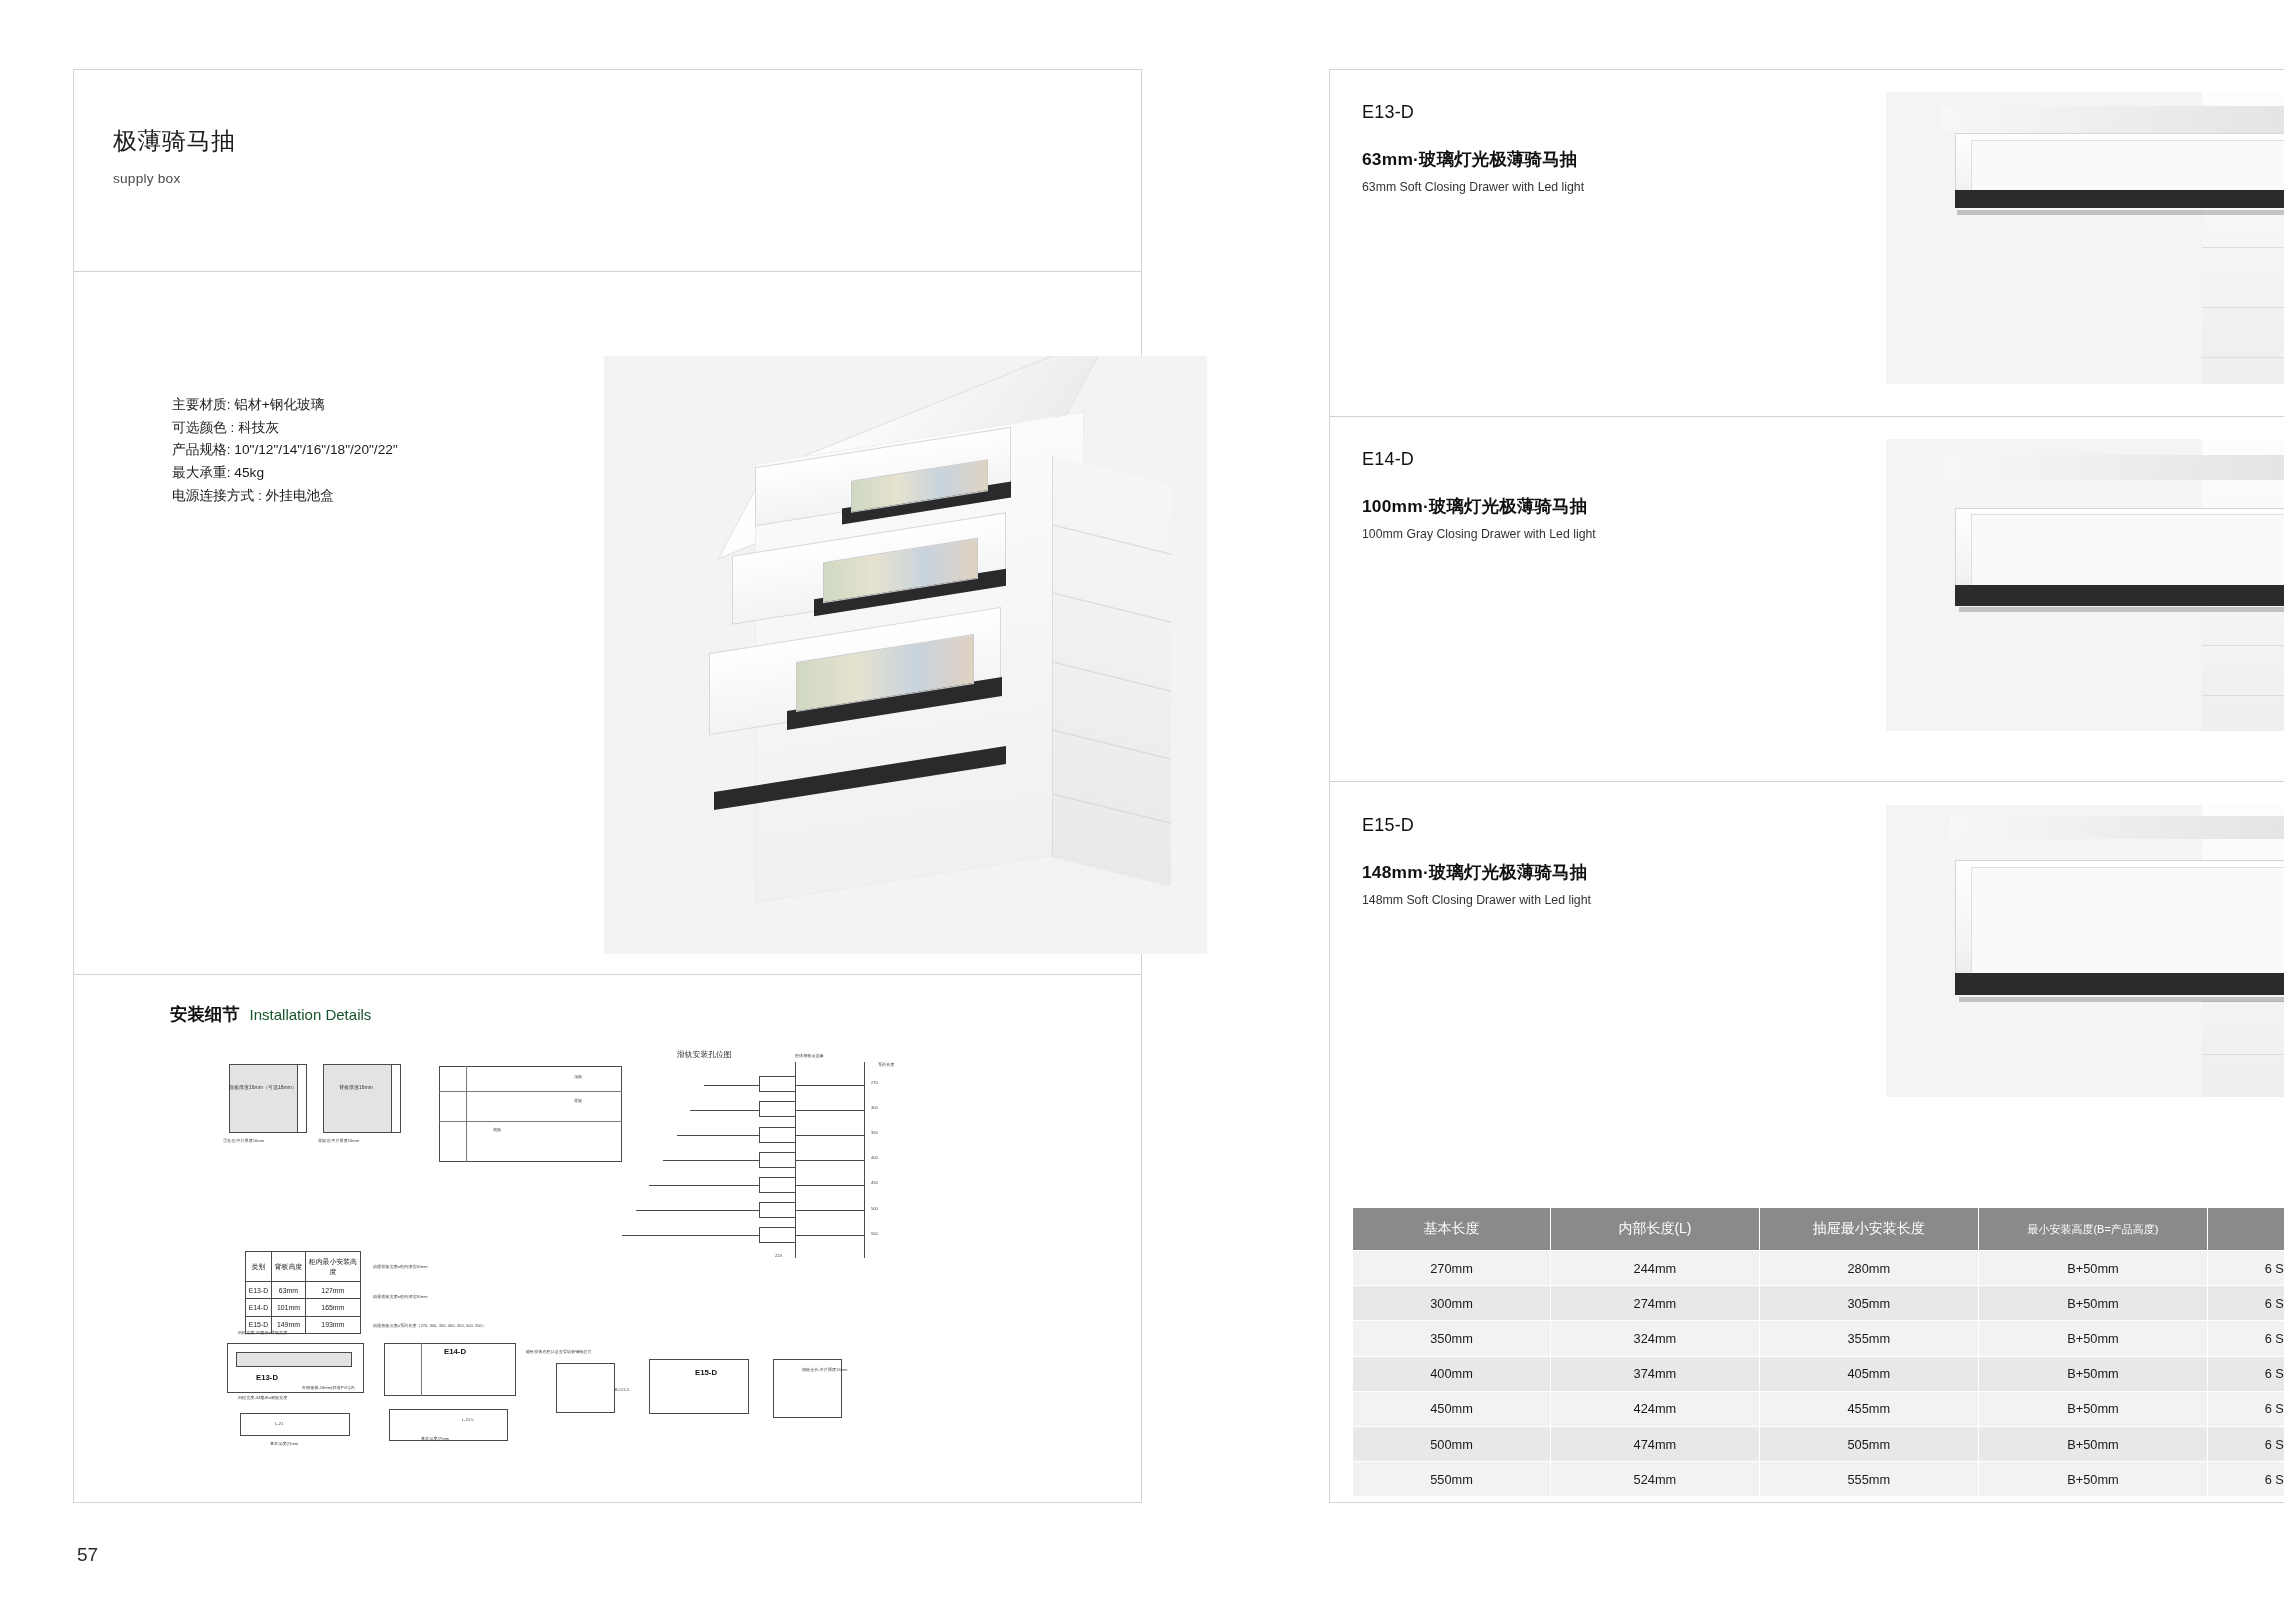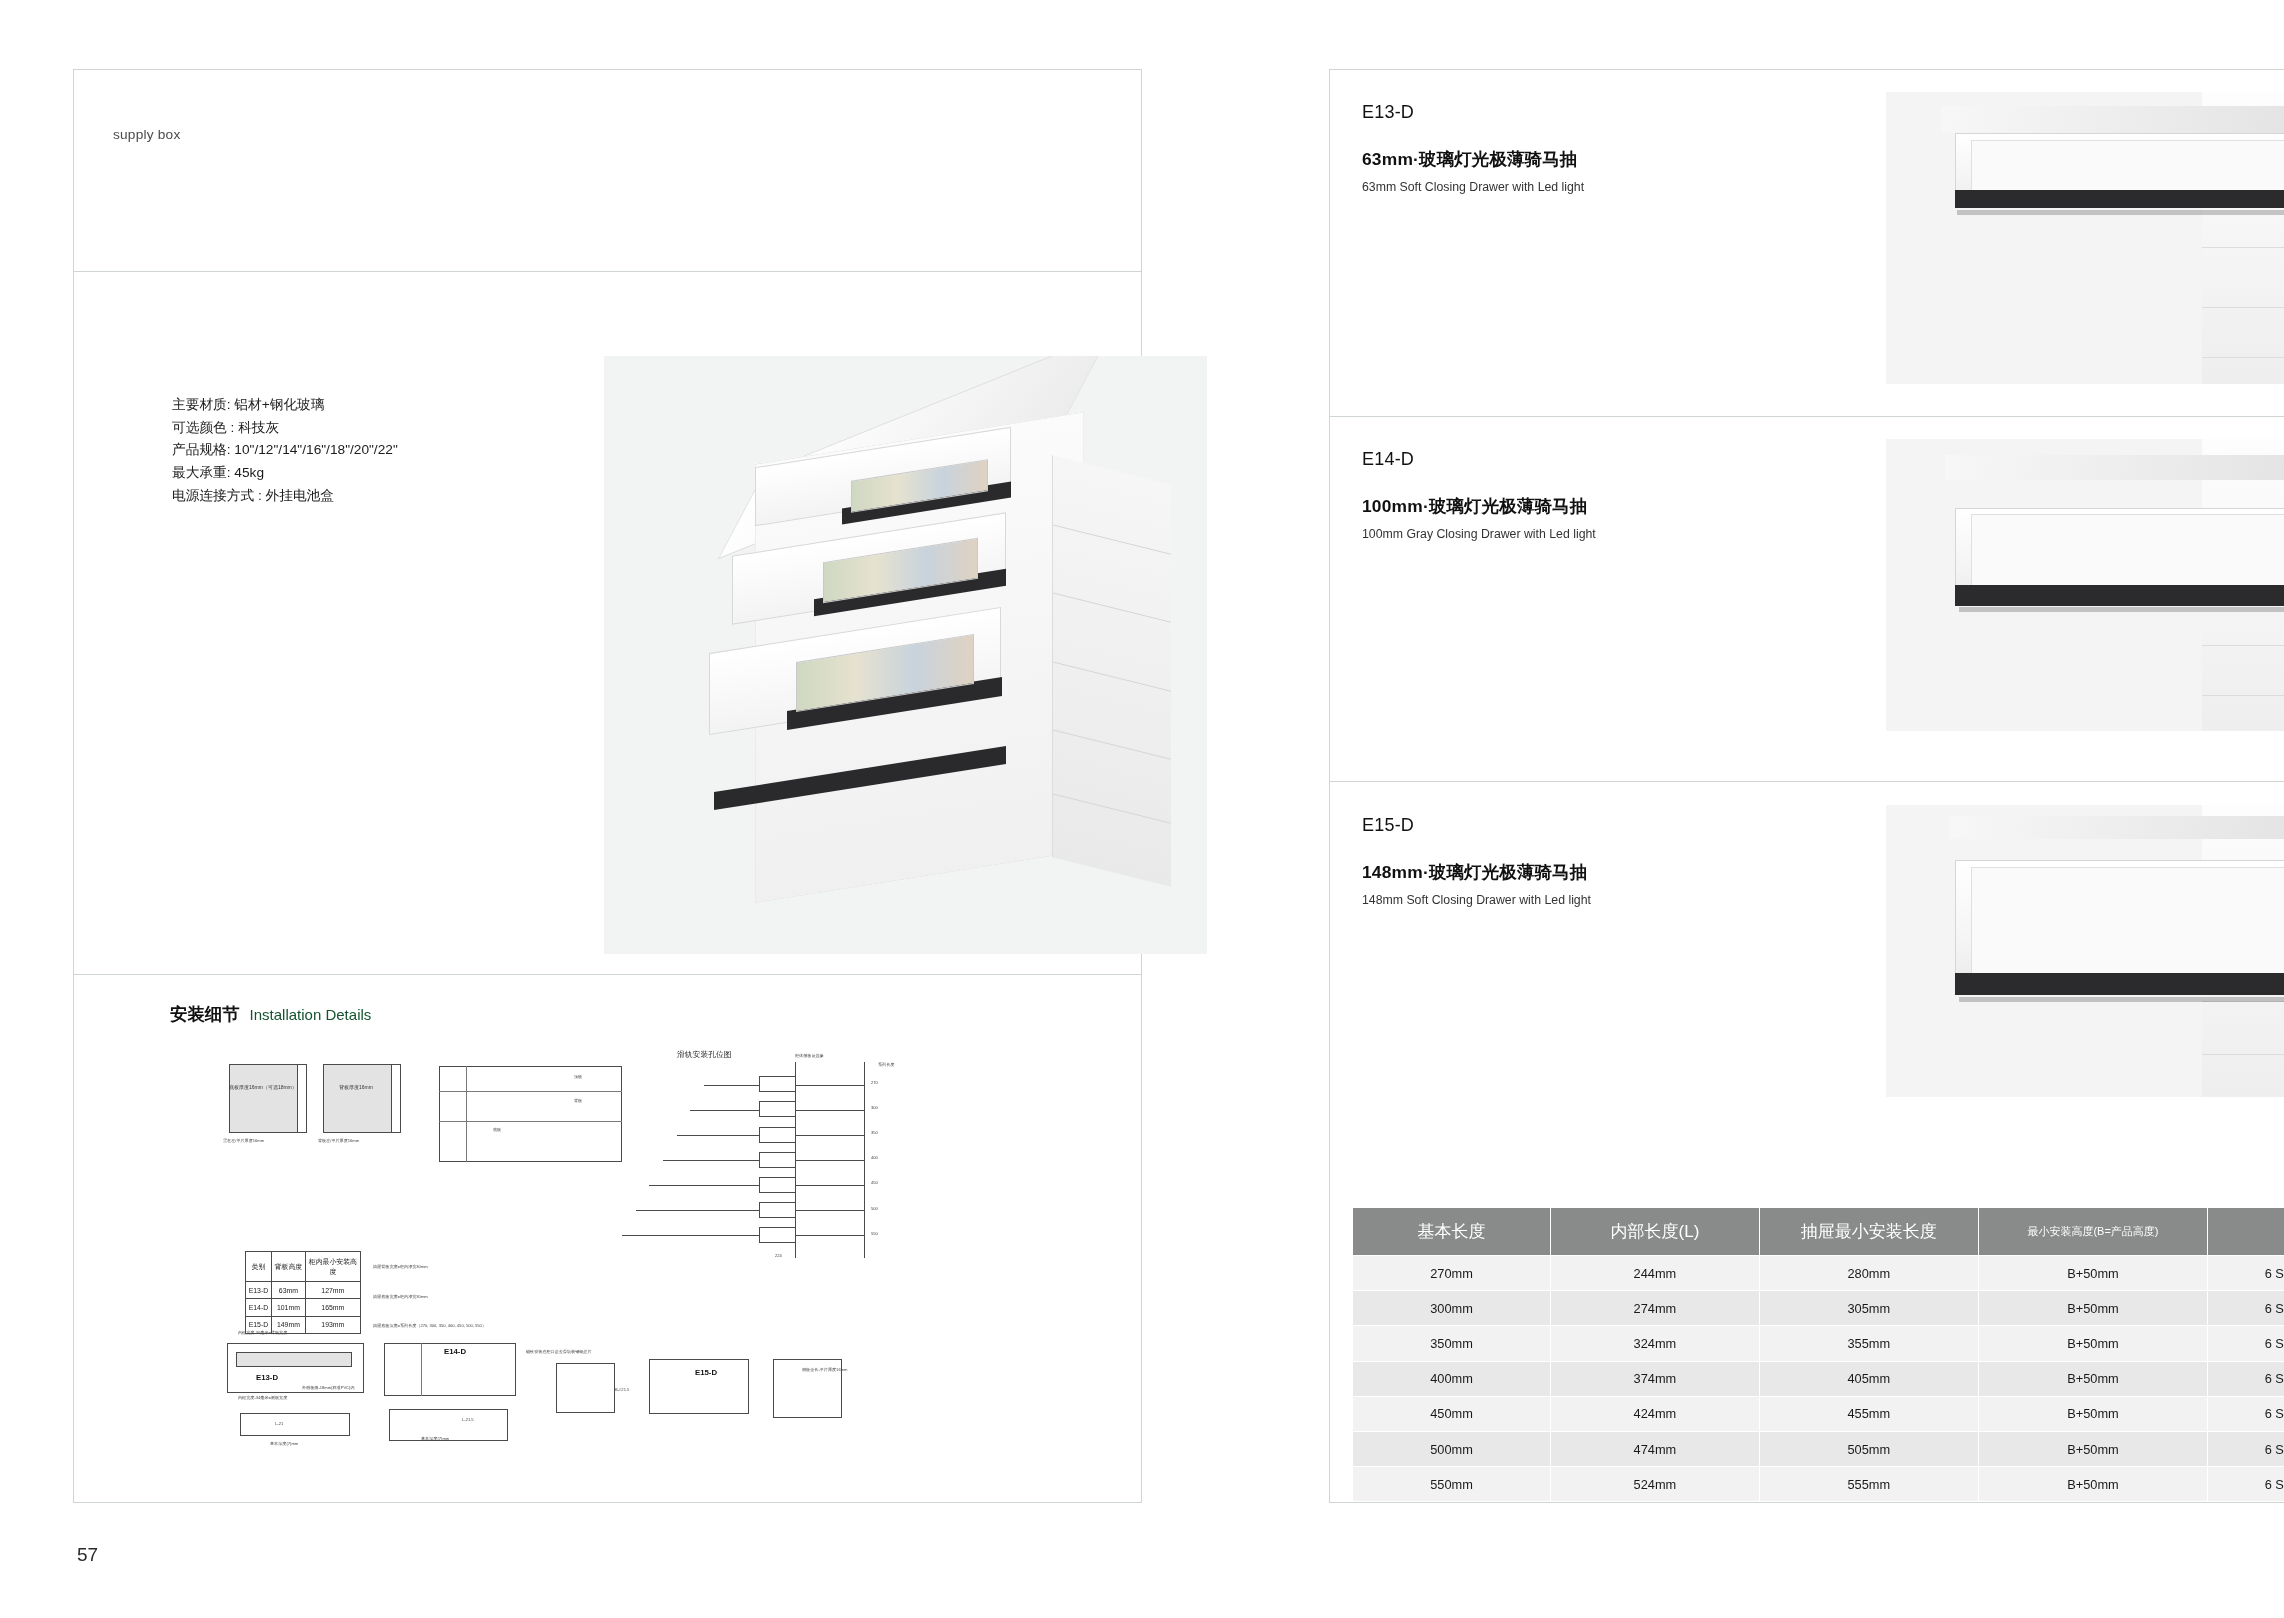--- a/index.html
+++ b/index.html
@@ -225,21 +225,21 @@
   .spec-table {
     position: absolute; left: 22px; top: 1137px;
     width: 1044px;
     border-collapse: collapse;
     font-size: 12.8px;
   }
   .spec-table th {
     background: #888b8a;
     color: #fff;
     font-weight: normal;
-    font-size: 17px;
+    font-size: 14px;
     padding: 12px 1.8px;
     border: 0.5px solid #fff;
     text-align: center;
     white-space: nowrap;
   }
   .spec-table td {
     background: #f2f2f2;
     color: #1a1a1a;
     padding: 9.6px 1.8px;
     border: 0.5px solid #ffffff;
@@ -255,20 +255,21 @@
   }
 </style>
 </head>
 <body>
 
 <div class="page-wrap">
 
   <div class="left-page">
 
     <div class="lp-header">
+      <div class="lp-title-sub">极薄骑马抽</div>
       <div class="lp-title-en">supply box</div>
     </div>
     <div class="lp-rule"></div>
 
     <div class="lp-spec">
       <div class="spec-cn-line">主要材质: 铝材+钢化玻璃</div>
       <div class="spec-cn-line">可选颜色 : 科技灰</div>
       <div class="spec-cn-line">产品规格: 10"/12"/14"/16"/18"/20"/22"</div>
       <div class="spec-cn-line">最大承重: 45kg</div>
       <div class="spec-cn-line">电源连接方式 : 外挂电池盒</div>

